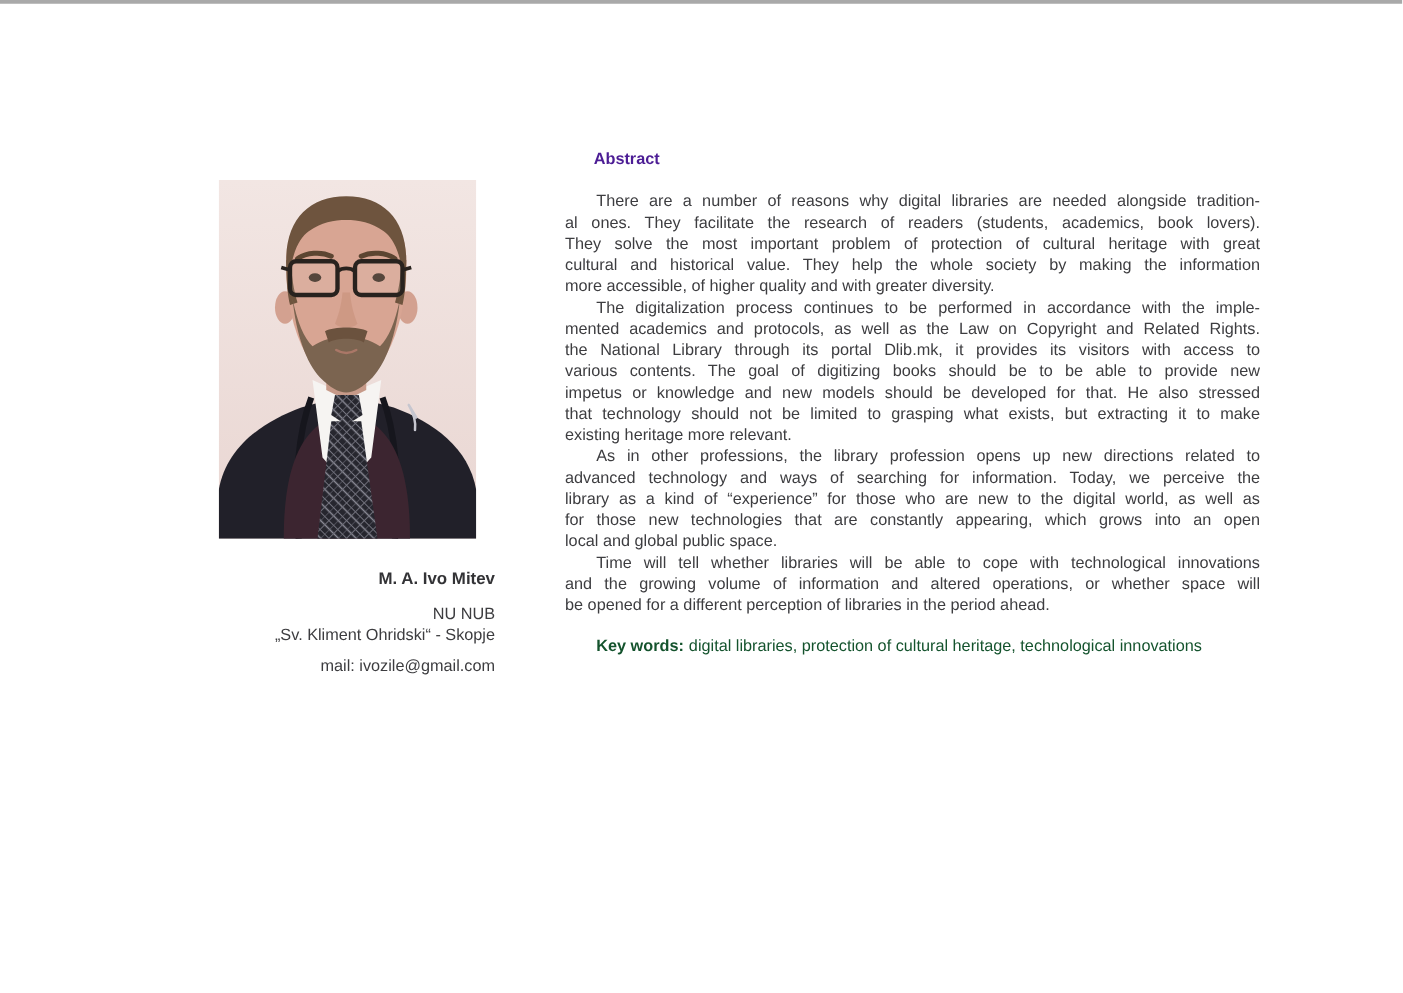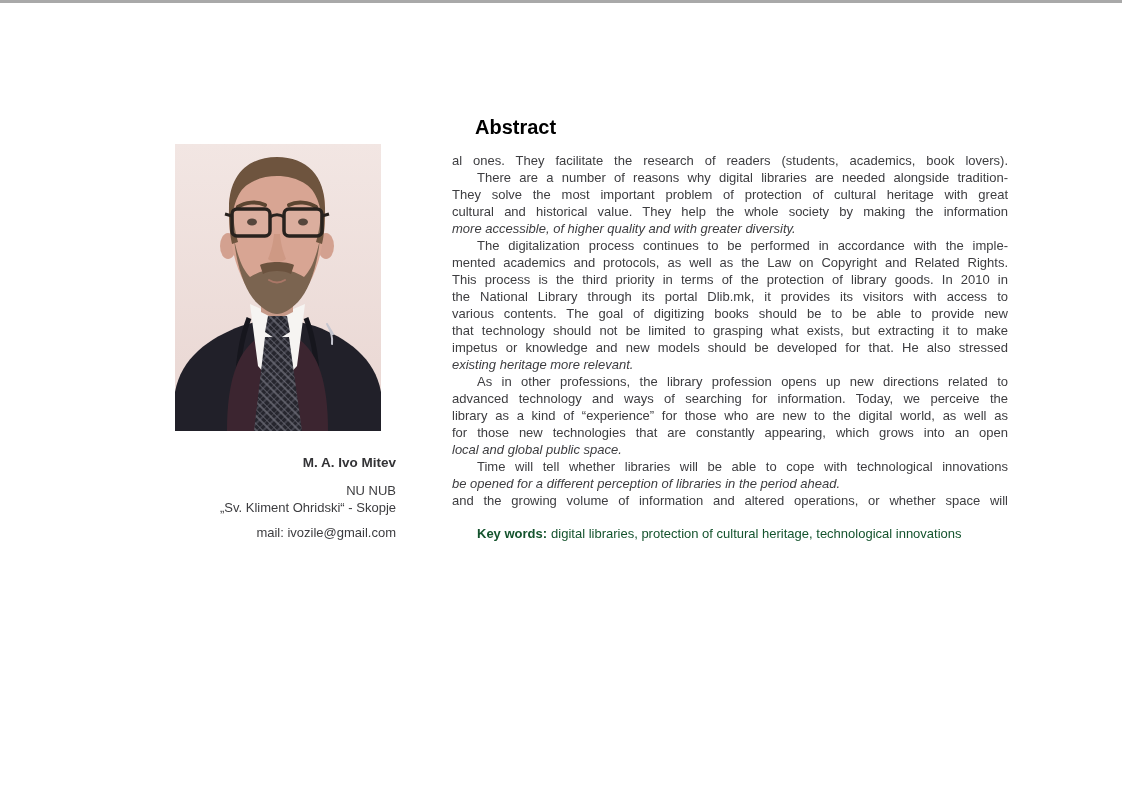--- a/index.html
+++ b/index.html
@@ -17,31 +17,31 @@
     text-align:right;color:#3c3c3f;
   }
   .author-name{font-size:13.5px;font-weight:bold;color:#333336;line-height:16px;}
   .author-aff1{margin-top:11px;font-size:13px;line-height:17px;}
   .author-aff2{font-size:13px;line-height:17px;}
   .author-mail{margin-top:8px;font-size:13px;line-height:17px;}
 
   
   .abstract-col{position:absolute;left:452px;top:117px;width:556px;color:#3d3d40;}
   .abstract-heading{
-    font-size:20px;font-weight:bold;color:#000000;line-height:20px;
+    font-size:13px;font-weight:bold;color:#4c1d95;line-height:20px;
     margin:0 0 15px 23px;
   }
   .para{margin:0;}
   .line{
     font-size:13px;line-height:17px;height:17px;overflow:hidden;
     text-align:justify;text-align-last:justify;
     color:#3d3d40;
   }
   .line.first{text-indent:25px;}
-  .line.last{text-align-last:left;font-style:italic;}
+  .line.last{text-align-last:left;}
   .kw-line{
     margin-top:16px;font-size:13px;line-height:17px;text-indent:25px;color:#14532d;
   }
   .kw-label{font-weight:bold;margin-right:4px;}
 </style>
 </head>
 <body>
 
 <div class="page">
   <div class="top-bar"></div>
@@ -104,49 +104,48 @@
     <div class="author-name">M. A. Ivo Mitev</div>
     <div class="author-aff1">NU NUB</div>
     <div class="author-aff2">„Sv. Kliment Ohridski“ - Skopje</div>
     <div class="author-mail">mail: ivozile@gmail.com</div>
   </div>
 
   <div class="abstract-col">
     <h2 class="abstract-heading">Abstract</h2>
 
     <div class="para">
+      <div class="line first">There are a number of reasons why digital libraries are needed alongside tradition-</div>
       <div class="line">al ones. They facilitate the research of readers (students, academics, book lovers).</div>
-      <div class="line first">There are a number of reasons why digital libraries are needed alongside tradition-</div>
       <div class="line">They solve the most important problem of protection of cultural heritage with great</div>
       <div class="line">cultural and historical value. They help the whole society by making the information</div>
       <div class="line last">more accessible, of higher quality and with greater diversity.</div>
     </div>
 
     <div class="para">
       <div class="line first">The digitalization process continues to be performed in accordance with the imple-</div>
       <div class="line">mented academics and protocols, as well as the Law on Copyright and Related Rights.</div>
-      <div class="line">This process is the third priority in terms of the protection of library goods. In 2010 in</div>
       <div class="line">the National Library through its portal Dlib.mk, it provides its visitors with access to</div>
       <div class="line">various contents. The goal of digitizing books should be to be able to provide new</div>
+      <div class="line">impetus or knowledge and new models should be developed for that. He also stressed</div>
       <div class="line">that technology should not be limited to grasping what exists, but extracting it to make</div>
-      <div class="line">impetus or knowledge and new models should be developed for that. He also stressed</div>
       <div class="line last">existing heritage more relevant.</div>
     </div>
 
     <div class="para">
       <div class="line first">As in other professions, the library profession opens up new directions related to</div>
       <div class="line">advanced technology and ways of searching for information. Today, we perceive the</div>
       <div class="line">library as a kind of “experience” for those who are new to the digital world, as well as</div>
       <div class="line">for those new technologies that are constantly appearing, which grows into an open</div>
       <div class="line last">local and global public space.</div>
     </div>
 
     <div class="para">
       <div class="line first">Time will tell whether libraries will be able to cope with technological innovations</div>
+      <div class="line">and the growing volume of information and altered operations, or whether space will</div>
       <div class="line last">be opened for a different perception of libraries in the period ahead.</div>
-      <div class="line">and the growing volume of information and altered operations, or whether space will</div>
     </div>
 
     <div class="kw-line">
       <span class="kw-label">Key words:</span><span>digital libraries, protection of cultural heritage, technological innovations</span>
     </div>
   </div>
 </div>
 
 </body></html>

